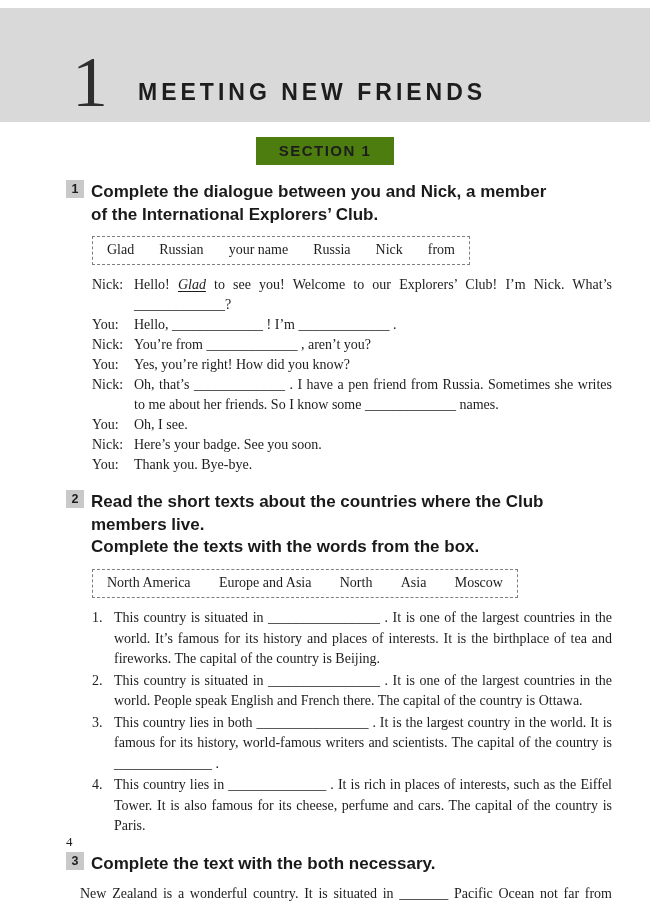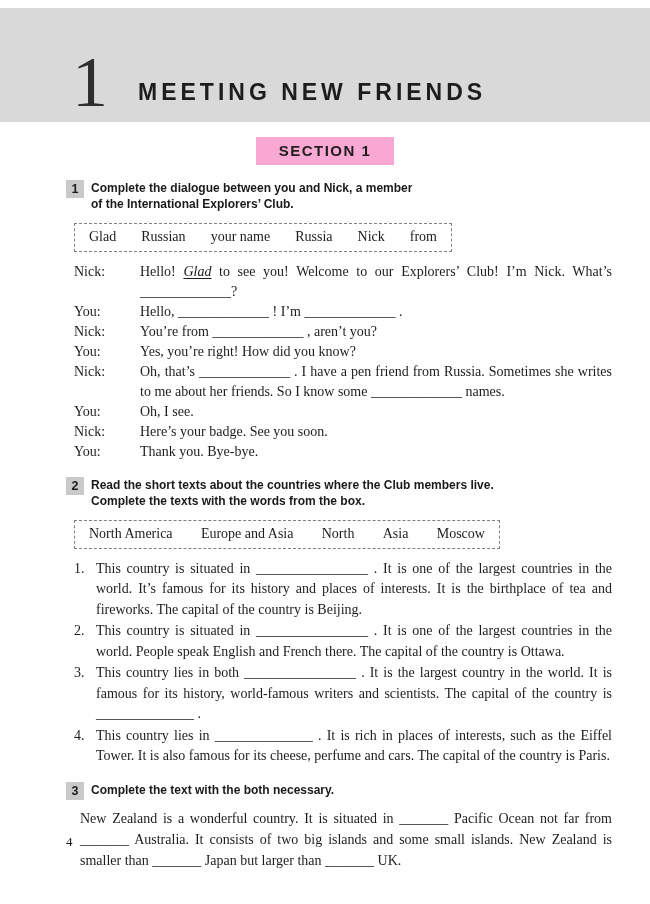--- a/index.html
+++ b/index.html
@@ -38,21 +38,21 @@
     margin-left: 30px;
     padding-bottom: 4px;
     white-space: nowrap;
     text-align: center;
   }
 
   
   .section-box {
     width: 138px;
     margin: 15px auto 0 auto;
-    background: #f9a8d4;
+    background: #4d7c0f;
     text-align: center;
     padding: 5px 0 6px 0;
     font-family: "Liberation Sans", sans-serif;
     font-weight: 700;
     font-size: 15px;
     letter-spacing: 1.5px;
     color: #1d1d1d;
   }
 
   
@@ -64,44 +64,43 @@
     flex: none;
     width: 18px; height: 18px;
     background: #c9c9c9;
     display: flex; align-items: center; justify-content: center;
     font-family: "Liberation Sans", sans-serif;
     font-weight: 700; font-size: 12.5px; color: #1d1d1d;
     margin-right: 7px;
   }
   .ex-instruction {
     font-family: "Liberation Sans", sans-serif;
-    font-weight: 700; font-size: 12px;
+    font-weight: 700; font-size: 17px;
     line-height: 1.33; color: #1a1a1a;
     padding-top: 1px;
   }
-  .ex-body { margin-left: 8px; }
+  .ex-body { margin-left: 26px; }
 
   .word-box {
     border: 1px dashed #7f7f7f;
     display: flex;
     justify-content: space-between;
     align-items: baseline;
     padding: 5px 14px 6px 14px;
     margin: 10px 0 10px 0;
     font-size: 14px;
   }
   .word-box.box1 { width: 378px; }
   .word-box.box2 { width: 426px; text-align: center; }
 
   .dialogue { font-size: 14px; }
   .d-line {
     display: grid;
     grid-template-columns: 42px 1fr;
     line-height: 20px;
-    gap: 24px;
   }
   .d-text { text-align: justify; }
   .answer { font-style: italic; text-decoration: underline; text-underline-offset: 2px; }
 
   .ex2-items { margin-top: 4px; }
   .ex2-item {
     display: grid;
     grid-template-columns: 22px 1fr;
     font-size: 14px;
     line-height: 20.5px;

